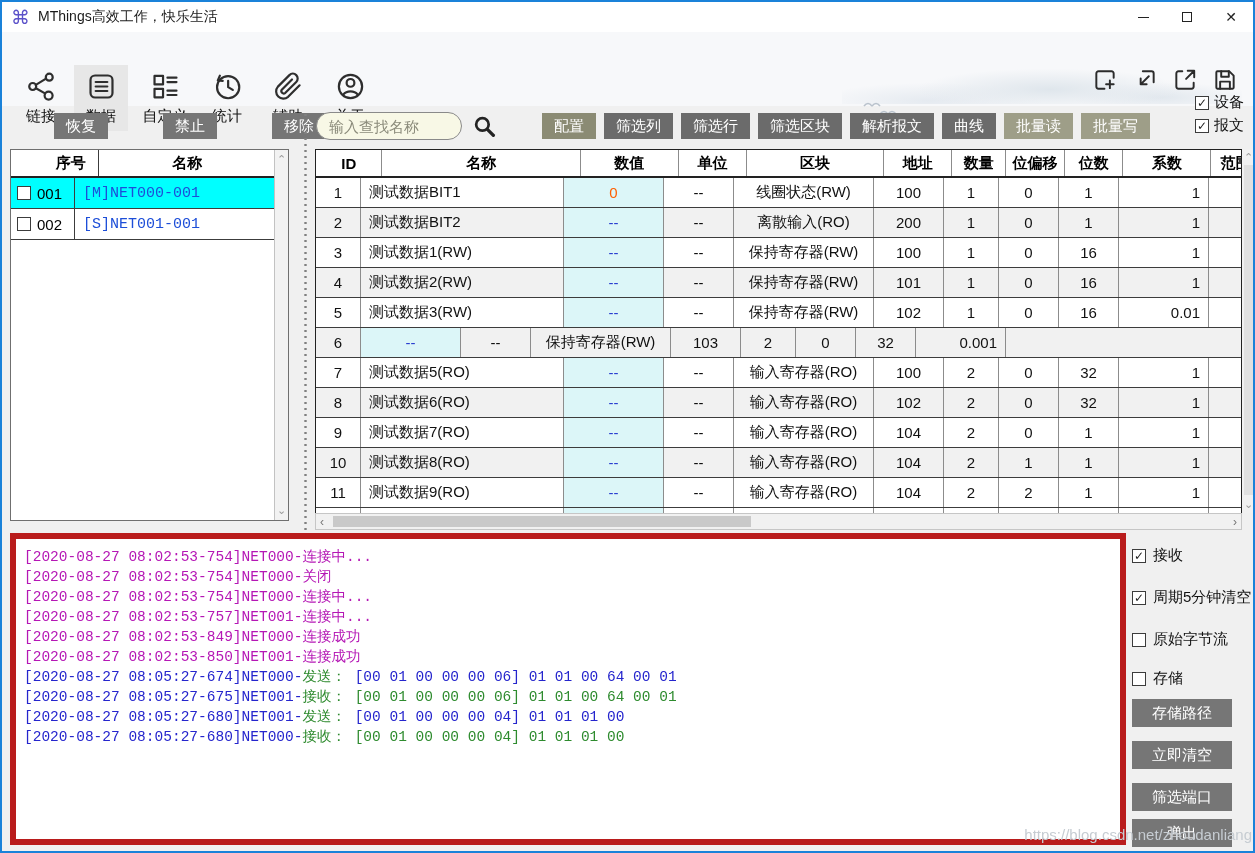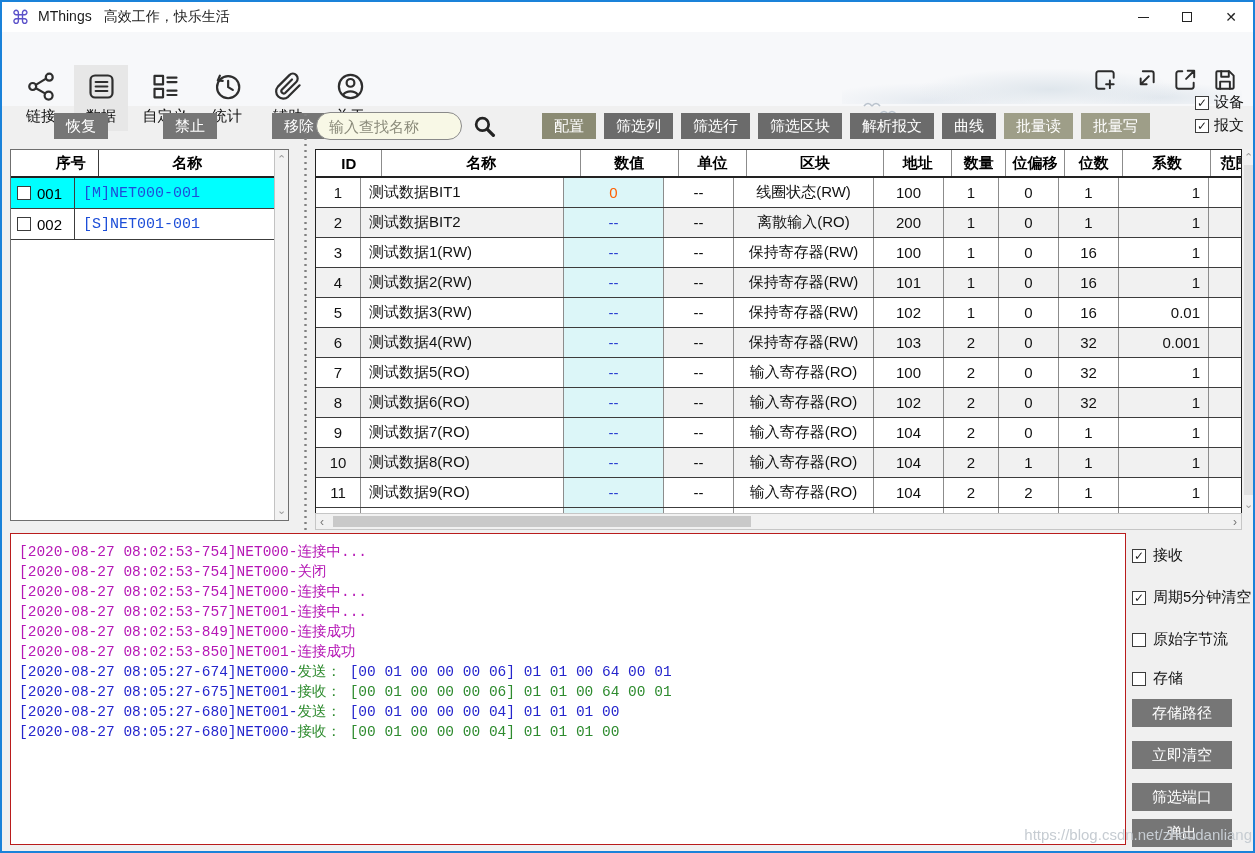--- a/index.html
+++ b/index.html
@@ -9,21 +9,21 @@
     background:#ffffff; position:relative; overflow:hidden;
   }
   .window{ position:absolute; left:0; top:0; width:1255px; height:853px;
     border:2px solid #1a82d9; background:#f0f0f0; overflow:hidden; }
 
   
   .titlebar{ position:absolute; left:0; top:0; width:100%; height:30px; background:#fff;
     display:flex; align-items:center; }
   .app-icon{ font-size:19px; color:#5b51c9; margin:0 8px 0 9px; line-height:1; }
   .app-title{ font-size:14px; color:#1a1a1a; }
-  .app-title .slogan{ margin-left:12px; }
+  .app-title .slogan{ margin-left:0; }
   .win-controls{ position:absolute; right:0; top:0; height:30px; display:flex; }
   .wc{ width:44px; height:30px; display:flex; align-items:center; justify-content:center;
     color:#222; font-size:14px; }
   .min-glyph{ width:11px; border-top:1.4px solid #222; display:inline-block; }
   .max-glyph{ width:10px; height:10px; border:1.3px solid #222; display:inline-block; }
 
   
   .toolbar{ position:absolute; left:0; top:30px; width:1251px; height:74px; background:#f7f8fa; }
   .ink-art{ position:absolute; left:840px; top:6px; width:400px; height:66px; pointer-events:none;
     background:
@@ -109,21 +109,21 @@
   .tbl-vscroll .arr{ position:absolute; left:0; width:100%; text-align:center;
     font-size:11px; color:#9a9a9a; }
   .tbl-vscroll .thumb{ position:absolute; left:2px; top:16px; width:9px; height:330px; background:#e0e0e0; }
   .tbl-hscroll{ position:absolute; left:313px; top:511px; width:927px; height:17px;
     background:#f1f1f1; border:1px solid #c6c6c6; }
   .tbl-hscroll .arr{ position:absolute; top:1px; font-size:12px; color:#777; }
   .tbl-hscroll .thumb{ position:absolute; left:17px; top:2px; width:418px; height:11px; background:#c9c9c9; }
 
   
   .log-area{ position:absolute; left:8px; top:531px; width:1116px; height:312px;
-    background:#fff; border:1px solid #b91c1c; padding:8px 8px; overflow:hidden; }
+    background:#fff; border:6px solid #b91c1c; padding:8px 8px; overflow:hidden; }
   .log-line{ font-family:"Liberation Mono","DejaVu Sans Mono",monospace;
     font-size:14.5px; line-height:20px; white-space:pre; }
   .c-magenta{ color:#b517b5; }
   .c-blue{ color:#2525cd; }
   .c-green{ color:#2e8b2e; }
 
   
   .lp-cbx-row{ position:absolute; left:1130px; display:flex; align-items:center; gap:7px;
     font-size:15px; color:#111; white-space:nowrap; }
   .lp-btn{ position:absolute; left:1130px; width:100px; height:28px; }
@@ -368,21 +368,20 @@
           <div class="dt-cell" style="width: 140px;">保持寄存器(RW)</div>
           <div class="dt-cell" style="width: 70px;">102</div>
           <div class="dt-cell" style="width: 55px;">1</div>
           <div class="dt-cell" style="width: 60px;">0</div>
           <div class="dt-cell" style="width: 60px;">16</div>
           <div class="dt-cell cell-right" style="width: 90px;">0.01</div>
           <div class="dt-cell cell-left" style="width: 30px;"></div>
         </div>
         <div class="dt-row alt">
           <div class="dt-cell" style="width: 45px;">6</div>
-          <div class="dt-cell cell-left" style="width: 203px;">测试数据4(RW)</div>
           <div class="dt-cell value-cell val-blue" style="width: 100px;">--</div>
           <div class="dt-cell" style="width: 70px;">--</div>
           <div class="dt-cell" style="width: 140px;">保持寄存器(RW)</div>
           <div class="dt-cell" style="width: 70px;">103</div>
           <div class="dt-cell" style="width: 55px;">2</div>
           <div class="dt-cell" style="width: 60px;">0</div>
           <div class="dt-cell" style="width: 60px;">32</div>
           <div class="dt-cell cell-right" style="width: 90px;">0.001</div>
           <div class="dt-cell cell-left" style="width: 30px;"></div>
         </div>

